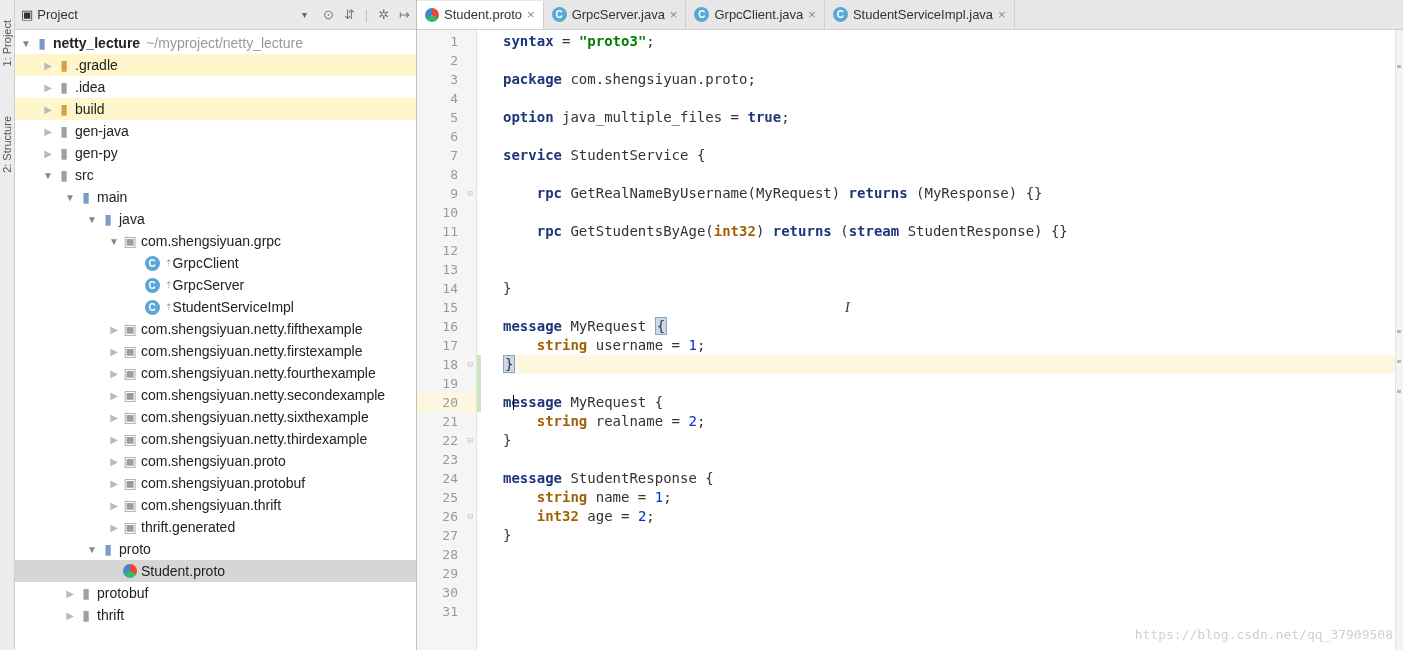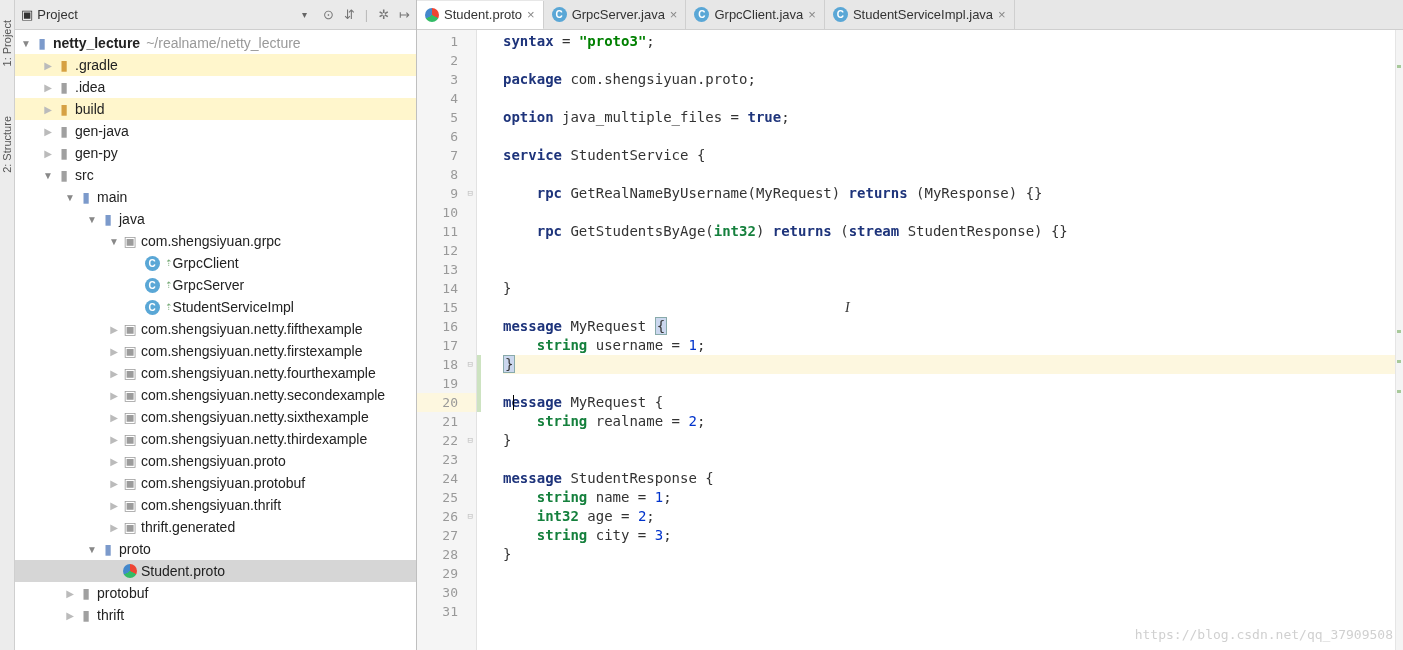--- a/index.html
+++ b/index.html
@@ -181,21 +181,21 @@
   line-height: 19px;
   padding-top: 2px;
   padding-left: 26px;
   position: relative;
 }
 .code-line { height: 19px; white-space: pre; }
 .code-line.cursor-line { background: #fdf7df; }
 
 
 .kw  { color: #1e347b; font-weight: bold; }   
-.ty  { color: #15803d; font-weight: bold; }   
+.ty  { color: #a16207; font-weight: bold; }   
 .id  { color: #333; }
 .str { color: #008000; font-weight: bold; }
 .num { color: #0033cc; }
 .op  { color: #333; }
 .match-brace { background: #cbd7ee; border: 1px solid #8aa; padding: 0 1px; }
 
 .text-cursor {
   position: absolute;
   width: 1px; height: 15px;
   background: #000;
@@ -251,21 +251,21 @@
         <span>↦</span>
       </div>
     </div>
 
     <div class="tree" id="tree">
 
       <div class="tree-row" style="padding-left:4px;">
         <span class="chevron">▼</span>
         <span class="icon folder-blue">▮</span>
         <b>netty_lecture</b>
-        <span class="muted">~/realname/netty_lecture</span>
+        <span class="muted">~/myproject/netty_lecture</span>
       </div>
 
     <div class="tree-row highlight" style="padding-left: 26px;">
           <span class="chevron" style="color:#bbb;">▶</span>
           <span class="icon folder-yellow">▮</span>
           <span>.gradle</span>
         </div>
         <div class="tree-row" style="padding-left: 26px;">
           <span class="chevron" style="color:#bbb;">▶</span>
           <span class="icon folder-grey">▮</span>
@@ -482,21 +482,20 @@
           <div class="code-line"><span class="id">    </span><span class="ty">string</span><span class="id"> username = </span><span class="num">1</span><span class="op">;</span></div>
           <div class="code-line cursor-line"><span class="match-brace">}</span></div>
           <div class="code-line"></div>
           <div class="code-line"><span class="kw">message</span><span class="id"> MyRequest </span><span class="op">{</span></div>
           <div class="code-line"><span class="id">    </span><span class="ty">string</span><span class="id"> realname = </span><span class="num">2</span><span class="op">;</span></div>
           <div class="code-line"><span class="op">}</span></div>
           <div class="code-line"></div>
           <div class="code-line"><span class="kw">message</span><span class="id"> StudentResponse </span><span class="op">{</span></div>
           <div class="code-line"><span class="id">    </span><span class="ty">string</span><span class="id"> name = </span><span class="num">1</span><span class="op">;</span></div>
           <div class="code-line"><span class="id">    </span><span class="ty">int32</span><span class="id"> age = </span><span class="num">2</span><span class="op">;</span></div>
-          <div class="code-line"><span class="id">    </span><span class="ty">string</span><span class="id"> city = </span><span class="num">3</span><span class="op">;</span></div>
           <div class="code-line"><span class="op">}</span></div>
           <div class="code-line"></div>
           <div class="mini-map" id="minimap">
             <div class="mark" style="top: 35px;"></div>
             <div class="mark" style="top: 300px;"></div>
             <div class="mark" style="top: 330px;"></div>
             <div class="mark" style="top: 360px;"></div>
           </div>
         <span class="watermark">https://blog.csdn.net/qq_37909508</span>
       <div class="text-cursor" style="top: 365px; left: 36px;"></div>

